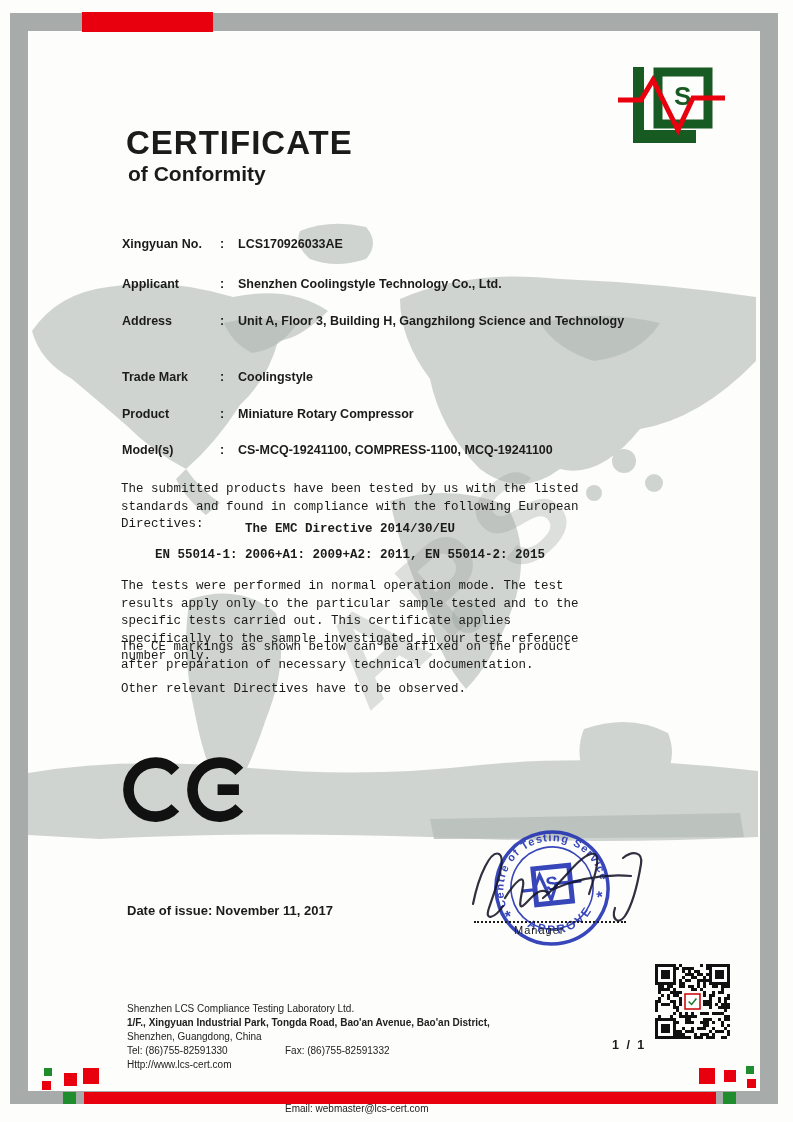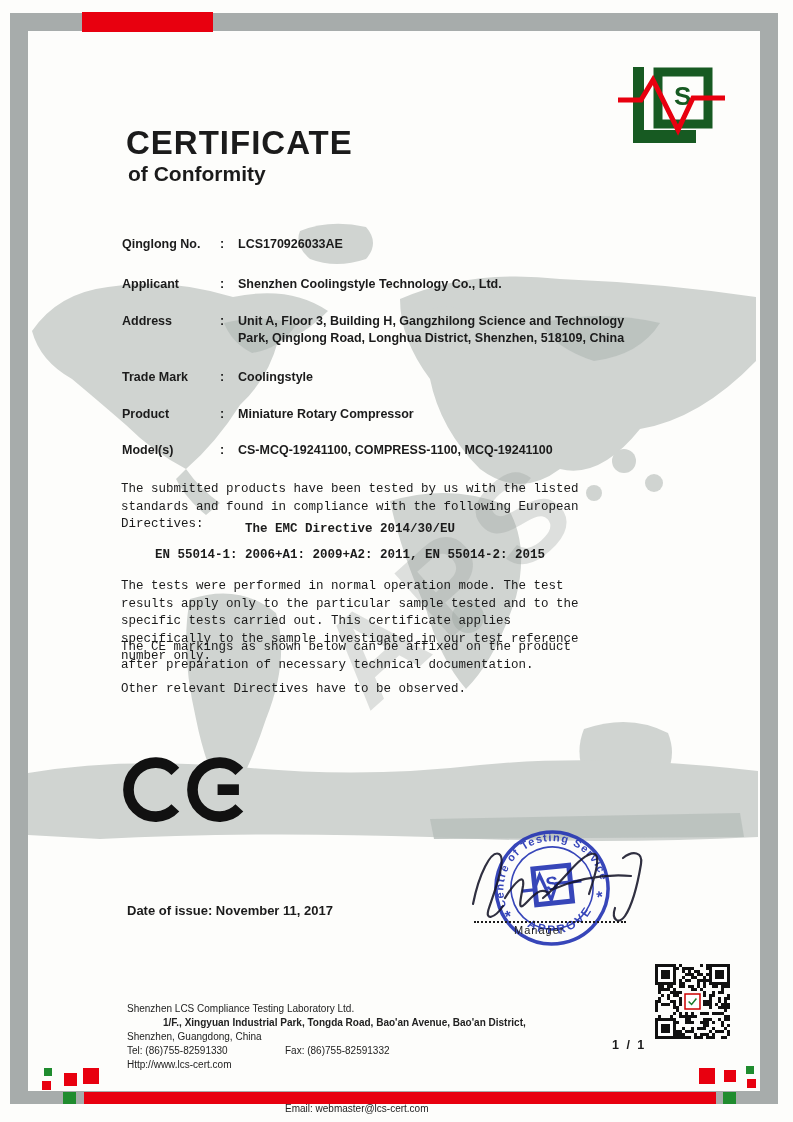--- a/index.html
+++ b/index.html
@@ -100,39 +100,38 @@
     </g>
     <rect x="41" y="15" width="50" height="52" fill="none" stroke="#175a22" stroke-width="9"></rect>
     <text x="57" y="48" font-size="26" font-weight="bold" fill="#175a22">S</text>
     <polyline points="1,43 24,43 36,23 61,73 76,41 108,41" fill="none" stroke="#e8000f" stroke-width="5" stroke-linejoin="miter"></polyline>
   </svg>
 
   <div class="abs title">CERTIFICATE</div>
   <div class="abs subtitle">of Conformity</div>
 
   <div class="abs frow" style="top:236px">
-    <span class="flabel">Qinglong No.</span>
+    <span class="flabel">Xingyuan No.</span>
     <span class="fcolon">:</span>
     <span class="fvalue">
         <span>LCS170926033AE</span>
       </span>
   </div>
   <div class="abs frow" style="top:276px">
     <span class="flabel">Applicant</span>
     <span class="fcolon">:</span>
     <span class="fvalue">
         <span>Shenzhen Coolingstyle Technology Co., Ltd.</span>
       </span>
   </div>
   <div class="abs frow" style="top:313px">
     <span class="flabel">Address</span>
     <span class="fcolon">:</span>
     <span class="fvalue">
       <span>Unit A, Floor 3, Building H, Gangzhilong Science and Technology</span>
-        <span>Park, Qinglong Road, Longhua District, Shenzhen, 518109, China</span>
     </span>
   </div>
   <div class="abs frow" style="top:369px">
     <span class="flabel">Trade Mark</span>
     <span class="fcolon">:</span>
     <span class="fvalue">
         <span>Coolingstyle</span>
       </span>
   </div>
   <div class="abs frow" style="top:406px">
@@ -197,21 +196,21 @@
       <path d="M50,66 C60,50 70,40 68,54 C66,66 62,80 70,72 C78,64 84,56 92,60"></path>
       <path d="M88,66 C108,50 122,26 136,22 C148,19 140,44 134,62"></path>
       <path d="M96,58 C124,46 152,42 176,44"></path>
       <path d="M168,26 C178,18 188,20 186,32 C183,50 178,72 170,84 C164,93 156,88 160,76"></path>
     </g>
   </svg>
   <div class="abs dotline"></div>
   <div class="abs manager">Manager</div>
 
   <div class="abs foot" style="left:127px;top:1002px;">Shenzhen LCS Compliance Testing Laboratory Ltd.</div>
-  <div class="abs foot bold" style="left:127px;top:1016px;margin-left:36px;">1/F., Xingyuan Industrial Park, Tongda Road, Bao'an Avenue, Bao'an District,</div>
+  <div class="abs foot bold" style="left:127px;top:1016px;">1/F., Xingyuan Industrial Park, Tongda Road, Bao'an Avenue, Bao'an District,</div>
   <div class="abs foot" style="left:127px;top:1030px;">Shenzhen, Guangdong, China</div>
   <div class="abs foot" style="left:127px;top:1044px;">Tel: (86)755-82591330</div>
   <div class="abs foot" style="left:285px;top:1044px;">Fax: (86)755-82591332</div>
   <div class="abs foot" style="left:127px;top:1058px;">Http://www.lcs-cert.com</div>
   <div class="abs foot" style="left:285px;top:1102px;">Email: webmaster@lcs-cert.com</div>
 
   <svg id="qr" class="abs" style="left:655px;top:964px;z-index:3;" width="75" height="75" viewBox="0 0 75 75">
       <g fill="#111">
         <rect x="24" y="0" width="3" height="3"></rect>
         <rect x="45" y="0" width="3" height="3"></rect>

